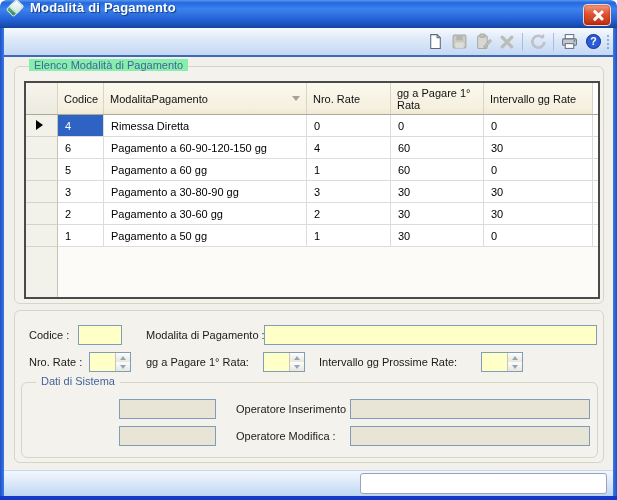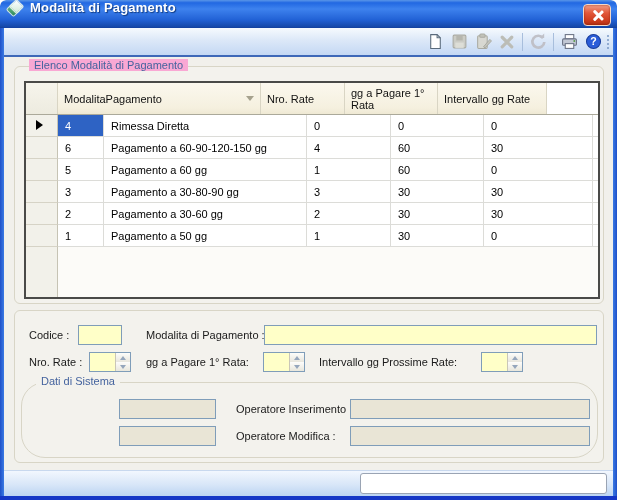--- a/index.html
+++ b/index.html
@@ -58,26 +58,26 @@
   .tb-grip { width:4px; height:20px; margin-left:2px; display:flex; flex-direction:column; justify-content:center; gap:2px; }
   .tb-grip i { width:2px; height:2px; background:#7A98C4; border-radius:1px; }
 
   
   .client { position:absolute; left:4px; right:4px; top:57px; height:413px; background:#F1F0EB; }
 
   .groupbox {
     position:absolute; border:1px solid #D8D5C6; border-radius:6px; background:#F3F2ED;
   }
   .groupbox-label {
-    position:absolute; top:-8px; left:14px; background:#f9a8d4; padding:0 5px;
+    position:absolute; top:-8px; left:14px; background:#86efac; padding:0 5px;
     color:#44639E; font-size:11px; white-space:nowrap;
   }
   #box-elenco { left:10px; top:9px;  width:590px; height:238px; }
   #box-form   { left:10px; top:253px; width:590px; height:153px; }
-  #box-sistema{ left:6px;  top:71px; width:577px; height:76px; background:#F3F2ED;border-radius:24px; }
+  #box-sistema{ left:6px;  top:71px; width:577px; height:76px; background:#F3F2ED; }
 
   
   .grid {
     position:absolute; left:9px; top:14px; width:576px; height:218px;
     border:2px solid #4A4A48; background:#fff;
     display:flex; flex-direction:column; overflow:hidden;
   }
   .grid-header { display:flex; height:32px; background:#F7F3E6; border-bottom:1px solid #ABA99A; flex:0 0 auto; }
   .gh-cell {
     display:flex; align-items:center; padding:1px 4px 1px 6px;
@@ -226,20 +226,21 @@
   </div>
 
   <div class="client">
 
     <div class="groupbox" id="box-elenco">
       <span class="groupbox-label">Elenco Modalità di Pagamento</span>
 
       <div class="grid">
         <div class="grid-header">
           <div class="gh-cell gh-sel"></div>
+          <div class="gh-cell gh-codice">Codice</div>
           <div class="gh-cell gh-modalita">
             <span>ModalitaPagamento</span>
             <span class="sort-arrow"></span>
           </div>
           <div class="gh-cell gh-nrorate">Nro. Rate</div>
           <div class="gh-cell gh-ggpagare">gg a Pagare 1° Rata</div>
           <div class="gh-cell gh-intervallo">Intervallo gg Rate</div>
           <div class="gh-cell gh-fill"></div>
         </div>
         <div style="display:flex;flex-direction:column;flex:1 1 auto;">

